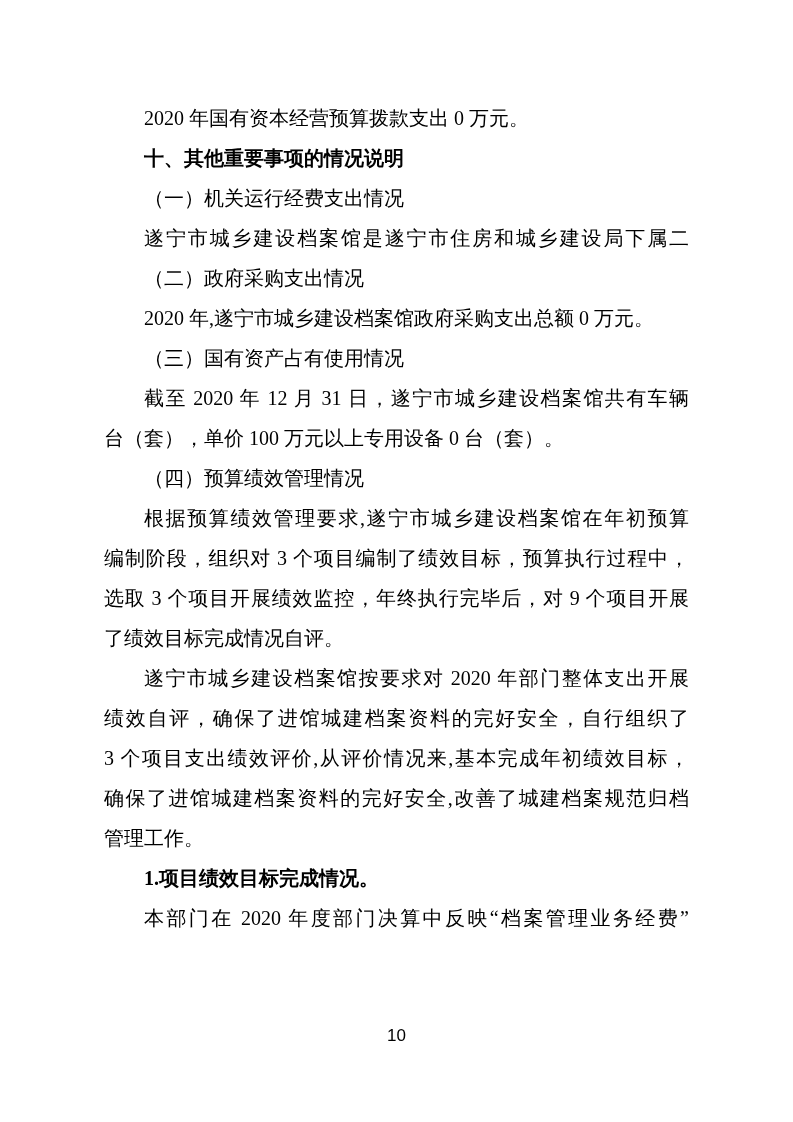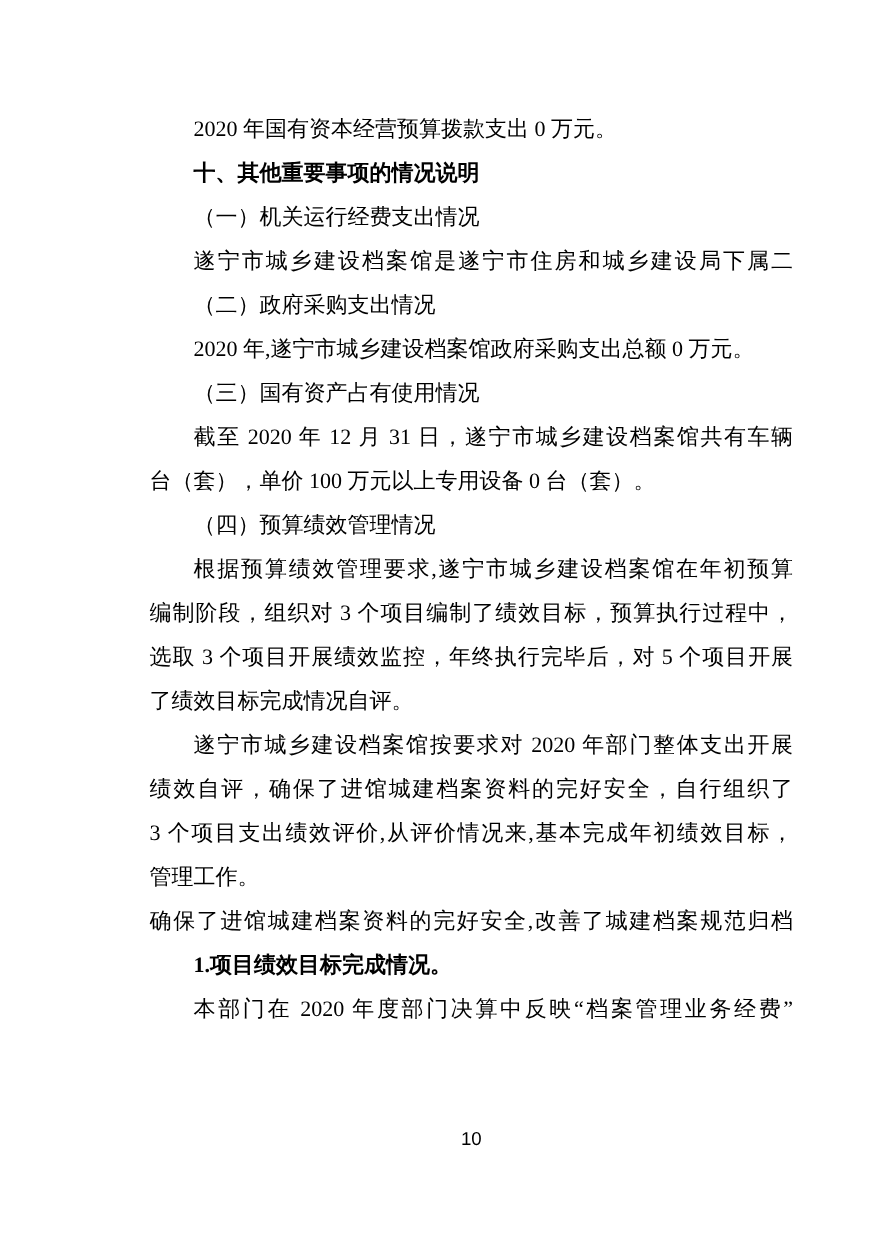--- a/index.html
+++ b/index.html
@@ -8,21 +8,20 @@
     background: #ffffff;
   }
   .page {
     position: relative;
     width: 759px;
     height: 1122px;
     background: #ffffff;
     color: #000000;
     overflow: hidden;
     font-family: "Liberation Serif", "DejaVu Serif", serif;
-    margin-left: 32px;
   }
   .content {
     position: absolute;
     left: 104px;
     top: 98px;
     width: 585px;
   }
   .line {
     height: 40px;
     line-height: 40px;
@@ -76,26 +75,26 @@
       <div class="line heading-2 indent">（一）机关运行经费支出情况</div>
       <div class="line body indent fill">遂宁市城乡建设档案馆是遂宁市住房和城乡建设局下属二</div>
       <div class="line heading-2 indent">（二）政府采购支出情况</div>
       <div class="line body indent">2020 年,遂宁市城乡建设档案馆政府采购支出总额 0 万元。</div>
       <div class="line heading-2 indent">（三）国有资产占有使用情况</div>
       <div class="line body indent fill">截至 2020 年 12 月 31 日，遂宁市城乡建设档案馆共有车辆</div>
       <div class="line body">台（套），单价 100 万元以上专用设备 0 台（套）。</div>
       <div class="line heading-2 indent">（四）预算绩效管理情况</div>
       <div class="line body indent fill">根据预算绩效管理要求,遂宁市城乡建设档案馆在年初预算</div>
       <div class="line body fill">编制阶段，组织对 3 个项目编制了绩效目标，预算执行过程中，</div>
-      <div class="line body fill">选取 3 个项目开展绩效监控，年终执行完毕后，对 5 个项目开展</div>
+      <div class="line body fill">选取 3 个项目开展绩效监控，年终执行完毕后，对 9 个项目开展</div>
       <div class="line body">了绩效目标完成情况自评。</div>
       <div class="line body indent fill">遂宁市城乡建设档案馆按要求对 2020 年部门整体支出开展</div>
       <div class="line body fill">绩效自评，确保了进馆城建档案资料的完好安全，自行组织了</div>
       <div class="line body fill">3 个项目支出绩效评价,从评价情况来,基本完成年初绩效目标，</div>
+      <div class="line body fill">确保了进馆城建档案资料的完好安全,改善了城建档案规范归档</div>
       <div class="line body">管理工作。</div>
-      <div class="line body fill">确保了进馆城建档案资料的完好安全,改善了城建档案规范归档</div>
       <div class="line heading-3 indent">1.项目绩效目标完成情况。</div>
       <div class="line body indent fill">本部门在 2020 年度部门决算中反映“档案管理业务经费”</div>
     </div>
   <div class="footer">
     <span>10</span>
   </div>
 </div>
 
 </body></html>

